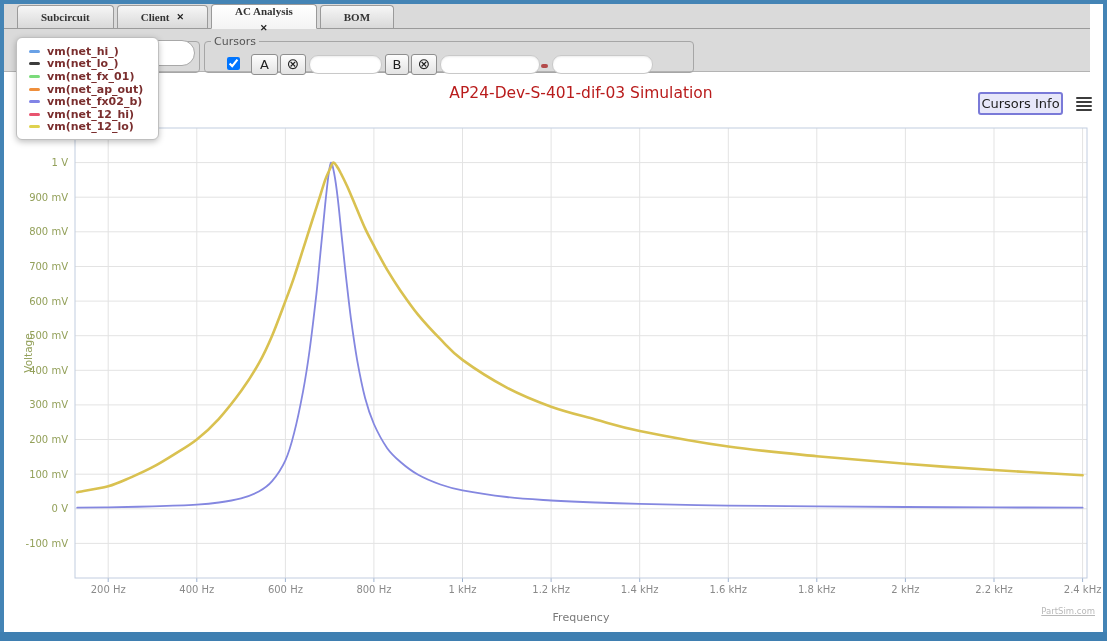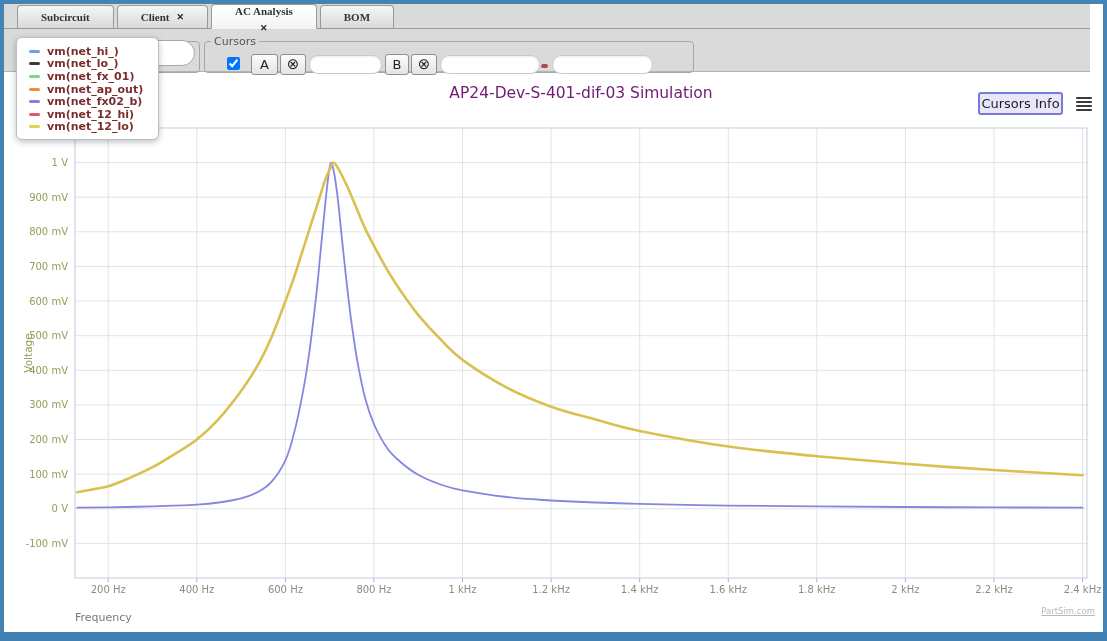--- a/index.html
+++ b/index.html
@@ -40,33 +40,33 @@
 
   
   .legend-popup { position:absolute; left:16px; top:37px; width:143px; height:103px; background:#ffffff;
                   border:1px solid #bfbfbf; border-radius:6px; box-shadow:0 2px 6px rgba(0,0,0,.25);
                   z-index:10; padding:7px 0 0 12px; }
   .legend-item { display:flex; align-items:center; height:12.6px; cursor:default; }
   .legend-swatch { width:11px; height:3px; border-radius:1.5px; margin-right:7px; flex:none; }
   .legend-label { font-size:11px; font-weight:bold; color:#7a2e2e; white-space:nowrap; }
 
   
-  .chart-title    { position:absolute; left:75px; top:84px;  width:1012px; text-align:center; font-size:15.5px; color:#701a75; z-index:2; }
+  .chart-title    { position:absolute; left:75px; top:84px;  width:1012px; text-align:center; font-size:15.5px; color:#b91c1c; z-index:2; }
   .chart-subtitle { position:absolute; left:75px; top:106px; width:1012px; text-align:center; font-size:10px;  color:#6e6e6e; z-index:2; }
   .legend-info-btn { position:absolute; left:978px; top:92px; width:85px; height:23px; z-index:2;
                      background:#e7e7f9; border:2px solid #7a7ad8; border-radius:3px;
                      font-size:13px; color:#1d1d1d; display:flex; align-items:center; justify-content:center; }
   .menu-btn { position:absolute; left:1074px; top:95px; width:20px; height:18px; z-index:2;
               display:flex; flex-direction:column; justify-content:center; gap:2px; padding:2px 2px; }
   .menu-btn i { display:block; height:2px; background:#3c3c3c; border-radius:1px; }
 
   
   .ylabel { position:absolute; left:28px; top:353px; transform:translate(-50%,-50%) rotate(-90deg);
             font-size:10.5px; color:#93a05a; z-index:2; white-space:nowrap; }
-  .xlabel { position:absolute; left:75px; top:611px; width:1012px; font-size:11px; color:#7a7a7a; z-index:2; }
+  .xlabel { position:absolute; left:75px; top:611px; width:1012px; text-align:center; font-size:11px; color:#7a7a7a; z-index:2; }
   .watermark { position:absolute; right:12px; top:606px; font-size:8.5px; color:#b9b9b9; z-index:2;text-decoration:underline; }
 
   svg.plot { position:absolute; left:0; top:0; z-index:1; }
 </style>
 </head>
 <body>
 
 <div class="app">
 
   <svg class="plot" width="1107" height="641" id="plotsvg">

